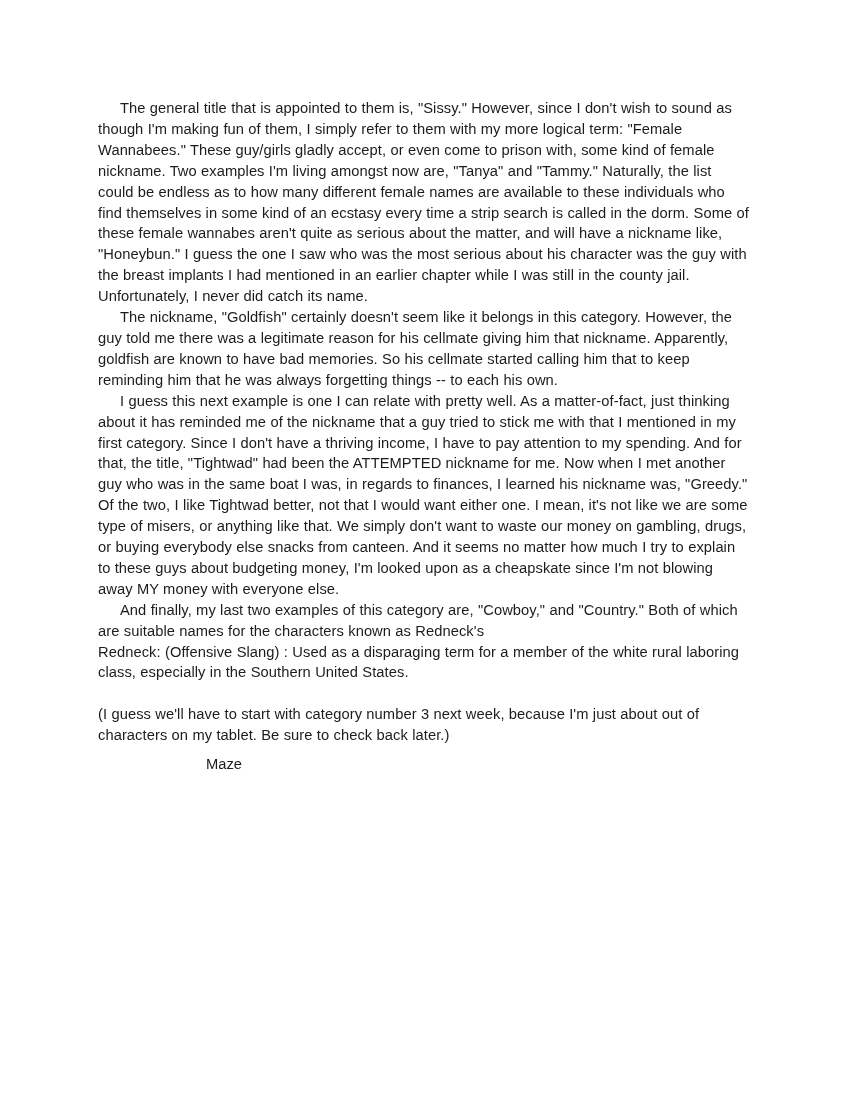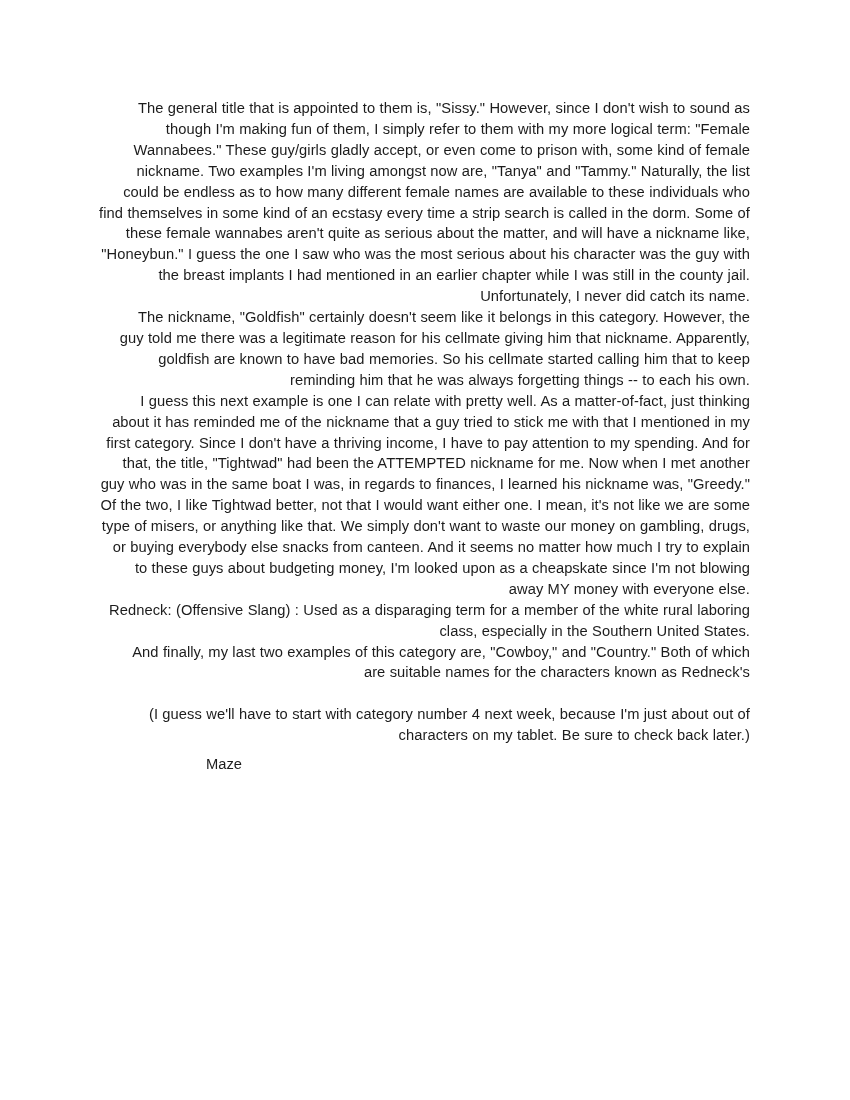--- a/index.html
+++ b/index.html
@@ -29,21 +29,21 @@
     position: absolute;
     left: 98px;
     top: 98px;
     width: 652px;
   }
 
   .para {
     margin: 0;
     font-size: 14.7px;
     line-height: 20.9px;
-    text-align: right;
+    text-align: left;
     text-indent: 22px;
     letter-spacing: 0.005em;
     word-spacing: 0.01em;
     color: #1c1c1c;
   }
 
   
   .para.no-indent {
     text-indent: 0;
   }
@@ -66,22 +66,22 @@
 
 <div class="page">
   <div class="text-block">
 
     <p class="para">The general title that is appointed to them is, "Sissy." However, since I don't wish to sound as though I'm making fun of them, I simply refer to them with my more logical term: "Female Wannabees." These guy/girls gladly accept, or even come to prison with, some kind of female nickname. Two examples I'm living amongst now are, "Tanya" and "Tammy." Naturally, the list could be endless as to how many different female names are available to these individuals who find themselves in some kind of an ecstasy every time a strip search is called in the dorm. Some of these female wannabes aren't quite as serious about the matter, and will have a nickname like, "Honeybun." I guess the one I saw who was the most serious about his character was the guy with the breast implants I had mentioned in an earlier chapter while I was still in the county jail. Unfortunately, I never did catch its name.</p>
 
     <p class="para">The nickname, "Goldfish" certainly doesn't seem like it belongs in this category. However, the guy told me there was a legitimate reason for his cellmate giving him that nickname. Apparently, goldfish are known to have bad memories. So his cellmate started calling him that to keep reminding him that he was always forgetting things -- to each his own.</p>
 
     <p class="para">I guess this next example is one I can relate with pretty well. As a matter-of-fact, just thinking about it has reminded me of the nickname that a guy tried to stick me with that I mentioned in my first category. Since I don't have a thriving income, I have to pay attention to my spending. And for that, the title, "Tightwad" had been the ATTEMPTED nickname for me. Now when I met another guy who was in the same boat I was, in regards to finances, I learned his nickname was, "Greedy." Of the two, I like Tightwad better, not that I would want either one. I mean, it's not like we are some type of misers, or anything like that. We simply don't want to waste our money on gambling, drugs, or buying everybody else snacks from canteen. And it seems no matter how much I try to explain to these guys about budgeting money, I'm looked upon as a cheapskate since I'm not blowing away MY money with everyone else.</p>
 
+    <p class="para">And finally, my last two examples of this category are, "Cowboy," and "Country." Both of which are suitable names for the characters known as Redneck's</p>
+
     <p class="para no-indent">Redneck: (Offensive Slang) : Used as a disparaging term for a member of the white rural laboring class, especially in the Southern United States.</p>
 
-    <p class="para">And finally, my last two examples of this category are, "Cowboy," and "Country." Both of which are suitable names for the characters known as Redneck's</p>
-
-    <p class="para no-indent gap-before">(I guess we'll have to start with category number 4 next week, because I'm just about out of characters on my tablet. Be sure to check back later.)</p>
+    <p class="para no-indent gap-before">(I guess we'll have to start with category number 3 next week, because I'm just about out of characters on my tablet. Be sure to check back later.)</p>
 
     <p class="signature">Maze</p>
 
   </div>
 </div>
 
 </body></html>

